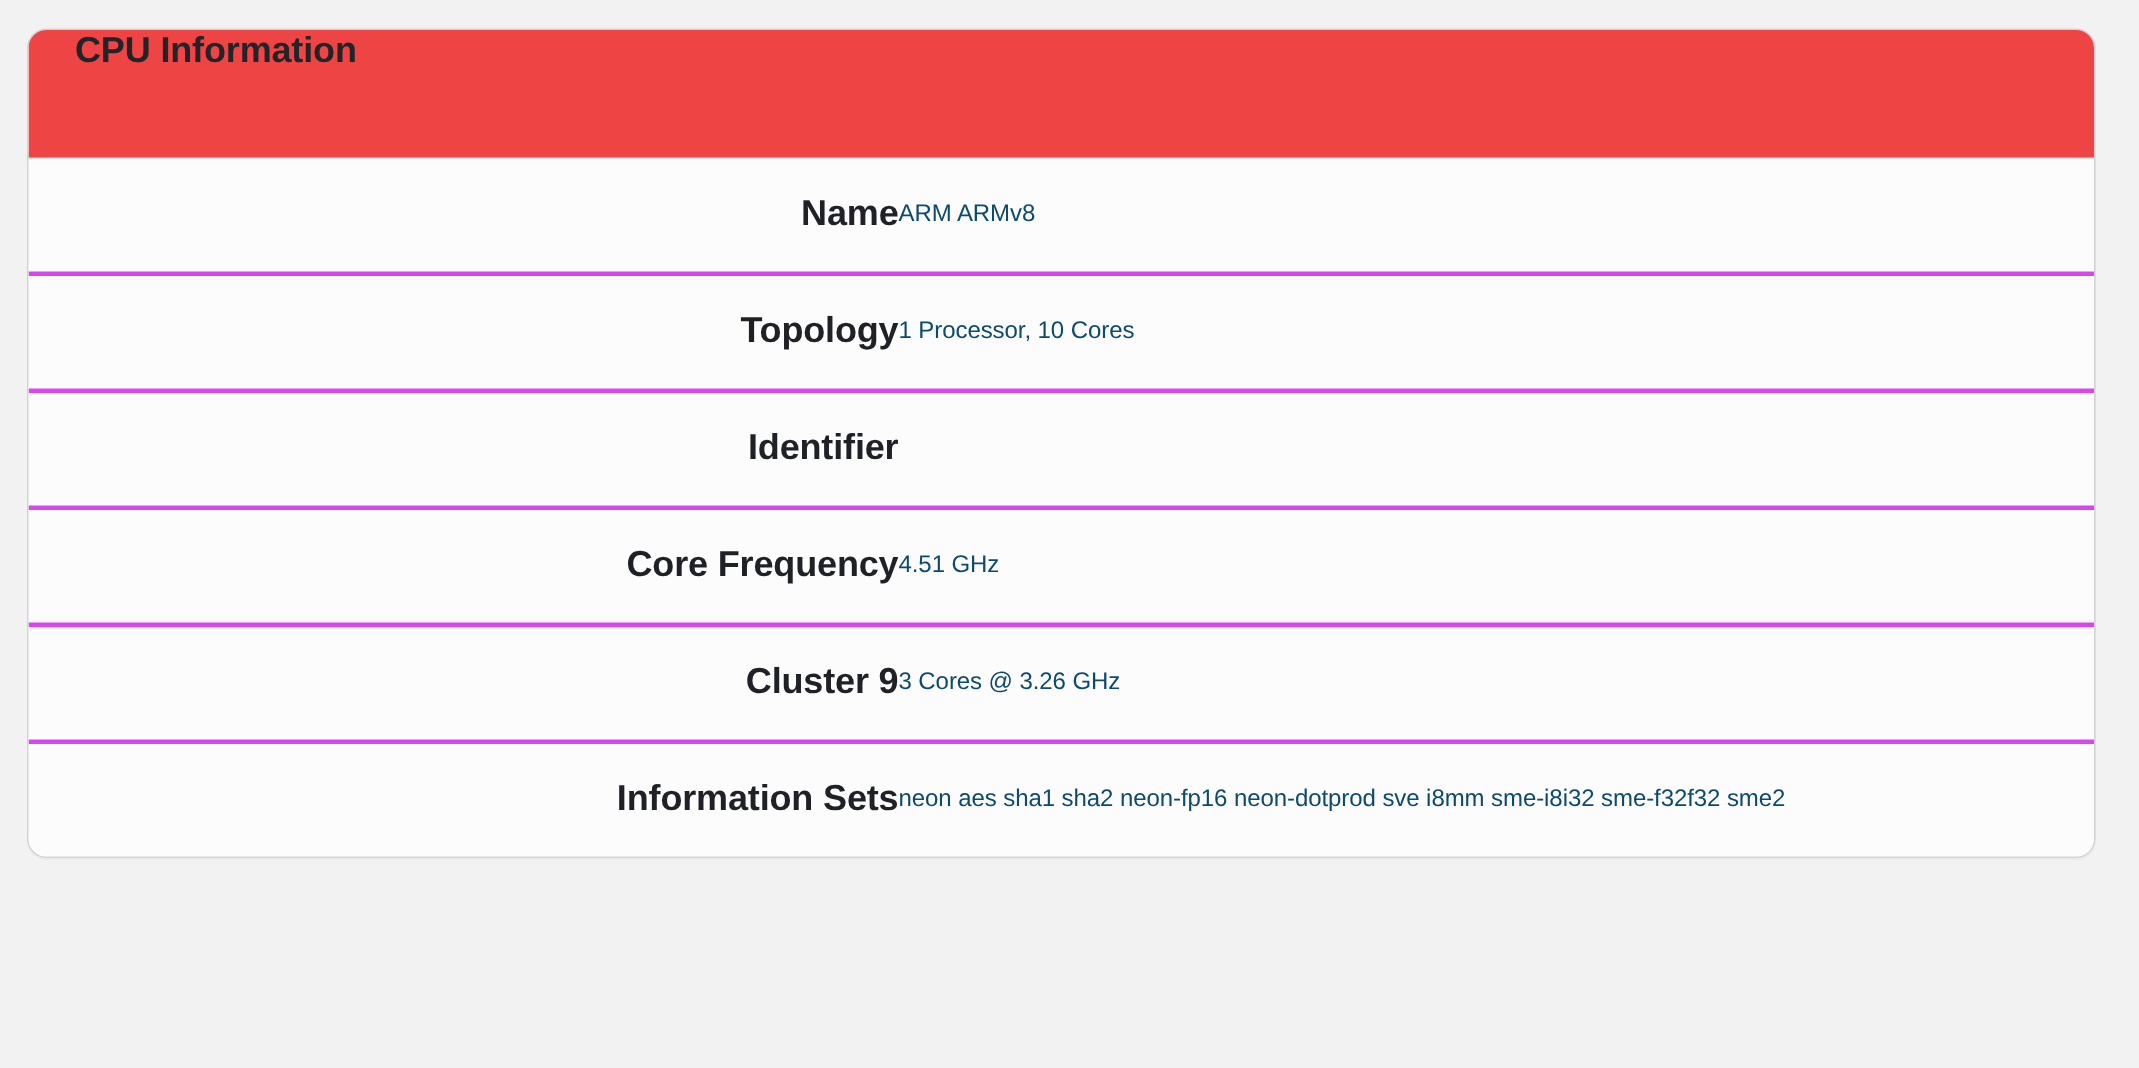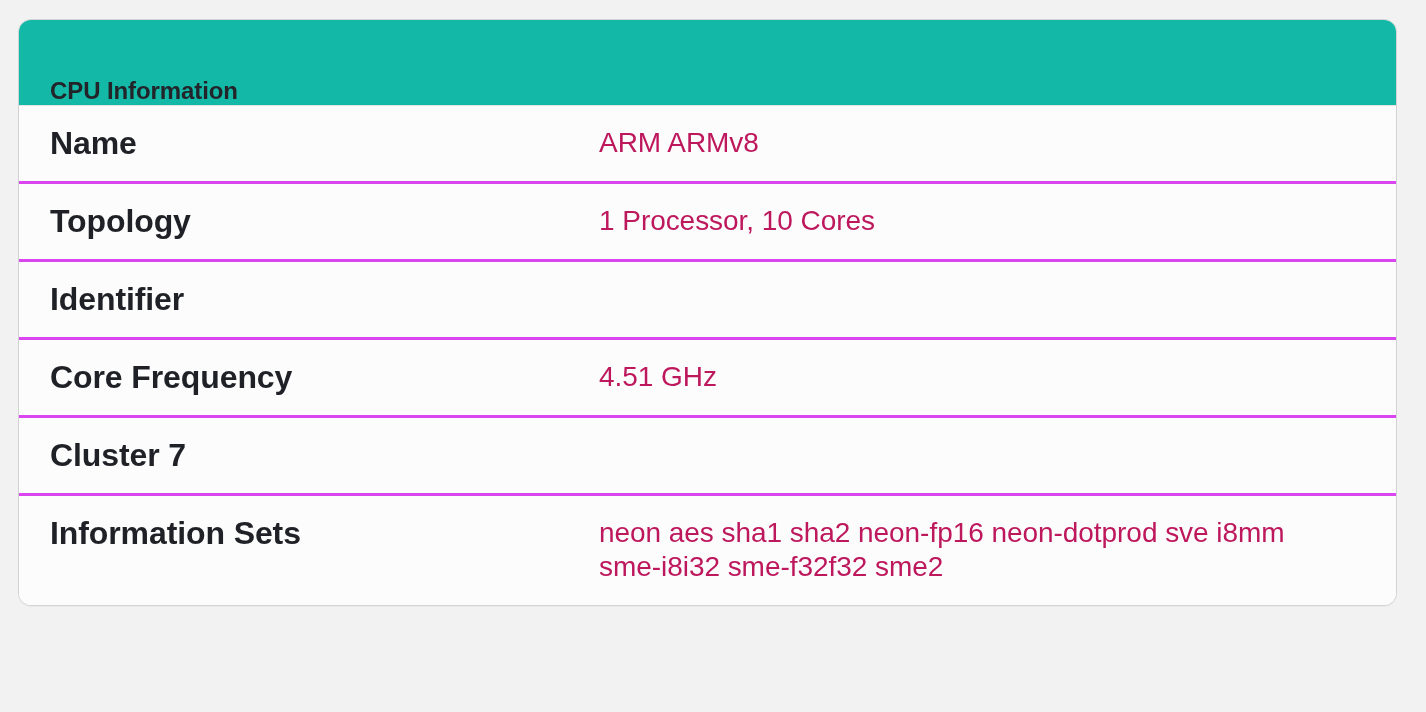--- a/index.html
+++ b/index.html
@@ -22,24 +22,24 @@
     width: 1379px;
     box-sizing: border-box;
     background: #fcfcfd;
     border: 1px solid #d2d2d4;
     border-radius: 13px;
     overflow: hidden;
     box-shadow: 0 1px 1px rgba(0,0,0,0.035);
   }
 
   .card-header {
-    background: #14b8a6;
+    background: #ef4444;
     height: 86px;
     display: flex;
-    align-items: flex-end;
+    align-items: flex-start;
     padding: 0 31px;
     box-sizing: border-box;
     border-bottom: 1px solid #e3e3e4;
   }
   .card-header-title {
     font-size: 24px;
     font-weight: bold;
     color: #222429;
     letter-spacing: -0.1px;
   }
@@ -56,32 +56,33 @@
     padding: 20px 31px 21px 31px;
     box-sizing: border-box;
     min-height: 66px;
   }
   .info-row:first-child {
     border-top: none;
   }
 
   .info-label {
     flex: 0 0 549px;
-    font-size: 32px;
+    font-size: 24px;
     font-weight: bold;
     color: #1f2126;
     line-height: 34px;
     letter-spacing: -0.1px;
+    text-align: right;
   }
 
   .info-value {
     flex: 1 1 auto;
-    font-size: 28px;
+    font-size: 16px;
     font-weight: normal;
-    color: #be185d;
+    color: #0c4a6e;
     line-height: 34px;
     letter-spacing: -0.05px;
     max-width: 710px;
   }
 </style>
 </head>
 <body>
 
 <div class="card">
 
@@ -105,21 +106,22 @@
       <div class="info-label">Identifier</div>
     </div>
 
     <div class="info-row">
       <div class="info-label">Core Frequency</div>
       <div class="info-value">4.51 GHz</div>
     </div>
 
 
     <div class="info-row">
-      <div class="info-label">Cluster 7</div>
+      <div class="info-label">Cluster 9</div>
+      <div class="info-value">3 Cores @ 3.26 GHz</div>
     </div>
 
 
     <div class="info-row">
       <div class="info-label">Information Sets</div>
       <div class="info-value">neon aes sha1 sha2 neon-fp16 neon-dotprod sve i8mm sme-i8i32 sme-f32f32 sme2</div>
     </div>
 
   </div>
 </div>

